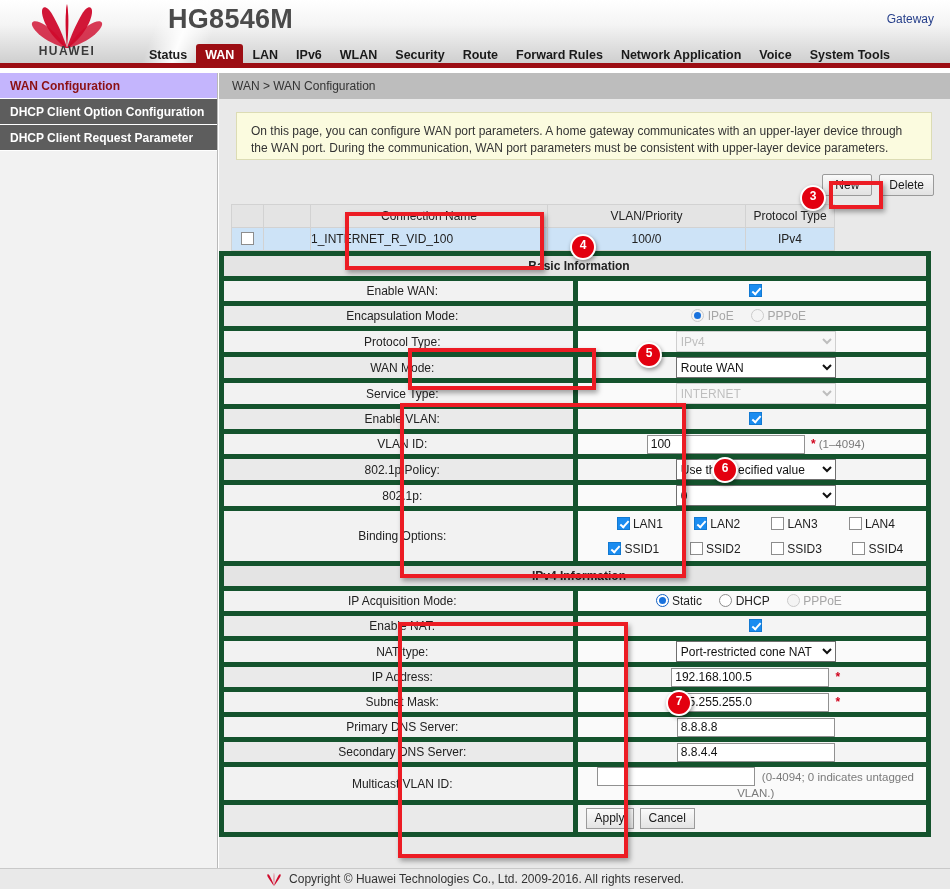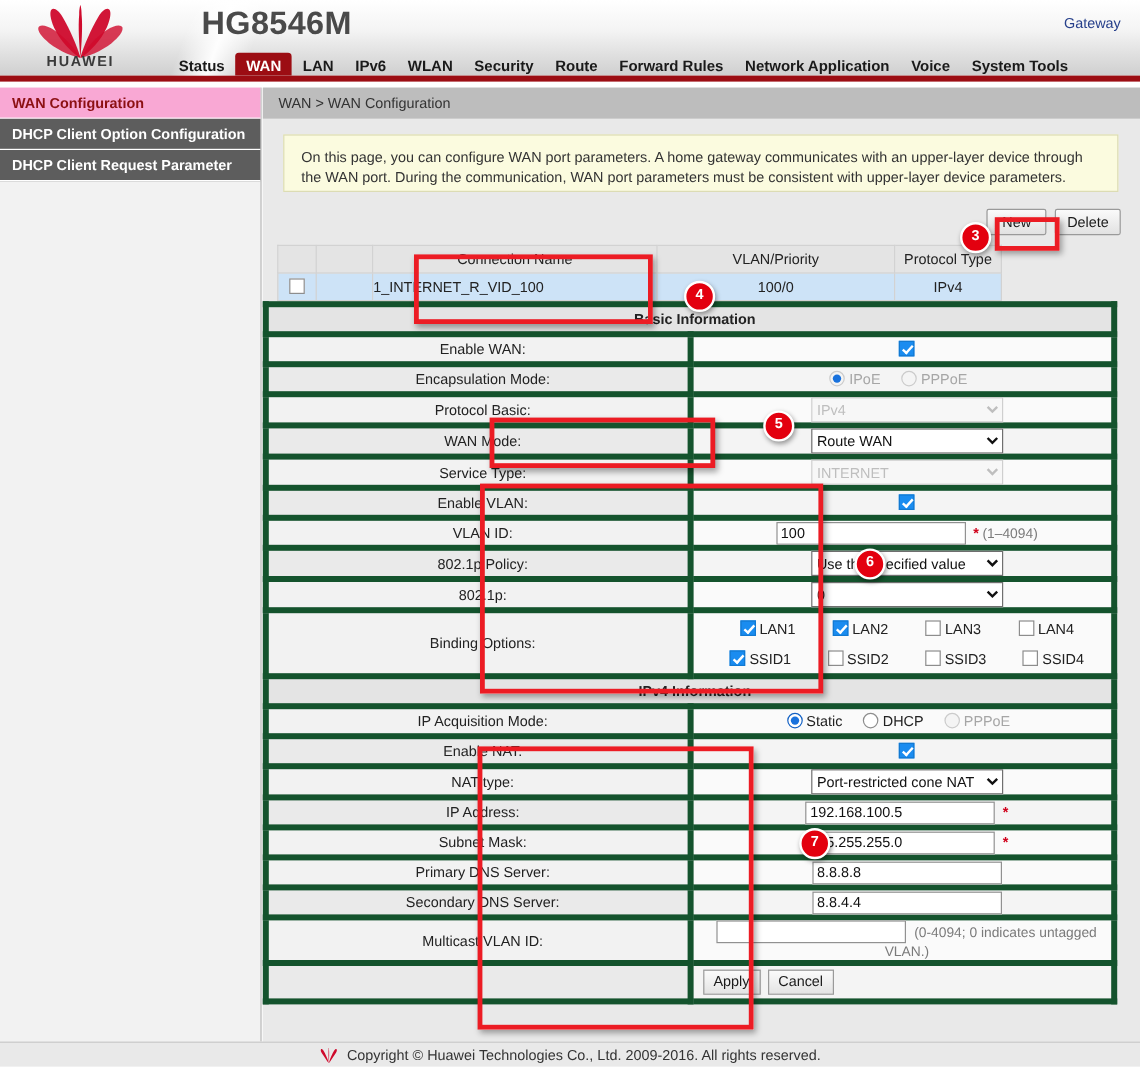--- a/index.html
+++ b/index.html
@@ -44,21 +44,21 @@
   .nav-item.active{background:#9c0d13;color:#fff;border-radius:3px 3px 0 0;}
   .sidebar{
     position:absolute;left:0;top:73px;width:218px;height:795px;
     background:#f2f2f2;border-right:1px solid #b9b9b9;box-sizing:border-box;
   }
   .side-item{
     height:26px;line-height:26px;padding-left:10px;
     font-size:12px;font-weight:bold;cursor:pointer;box-sizing:border-box;
     border-bottom:1px solid #ffffff;
   }
-  .side-item.active{color:#8c1013;background:#f9a8d4;}
+  .side-item.active{color:#8c1013;background:#c4b5fd;}
   .side-item.dark{background:#5d5d5d;color:#ffffff;}
 
   .content{
     position:absolute;left:219px;top:73px;width:731px;height:795px;
     background:#e9e9e9;box-sizing:border-box;
   }
   .breadcrumb{
     height:26px;line-height:26px;padding-left:13px;
     font-size:12px;color:#333;background:#bdbdbd;
   }
@@ -279,21 +279,21 @@
                 <span>IPoE</span>
               </label>
               <label class="opt dim">
                 <input type="radio" class="rd dis" name="encap" style="">
                 <span>PPPoE</span>
               </label>
             </td>
           </tr>
 
           <tr>
-            <td class="lbl">Protocol Basic:</td>
+            <td class="lbl">Protocol Type:</td>
             <td class="val">
               <select class="w160 dis" disabled="">
                 <option>IPv4</option>
               </select>
             </td>
           </tr>
 
           <tr class="alt">
             <td class="lbl">WAN Mode:</td>
             <td class="val">

